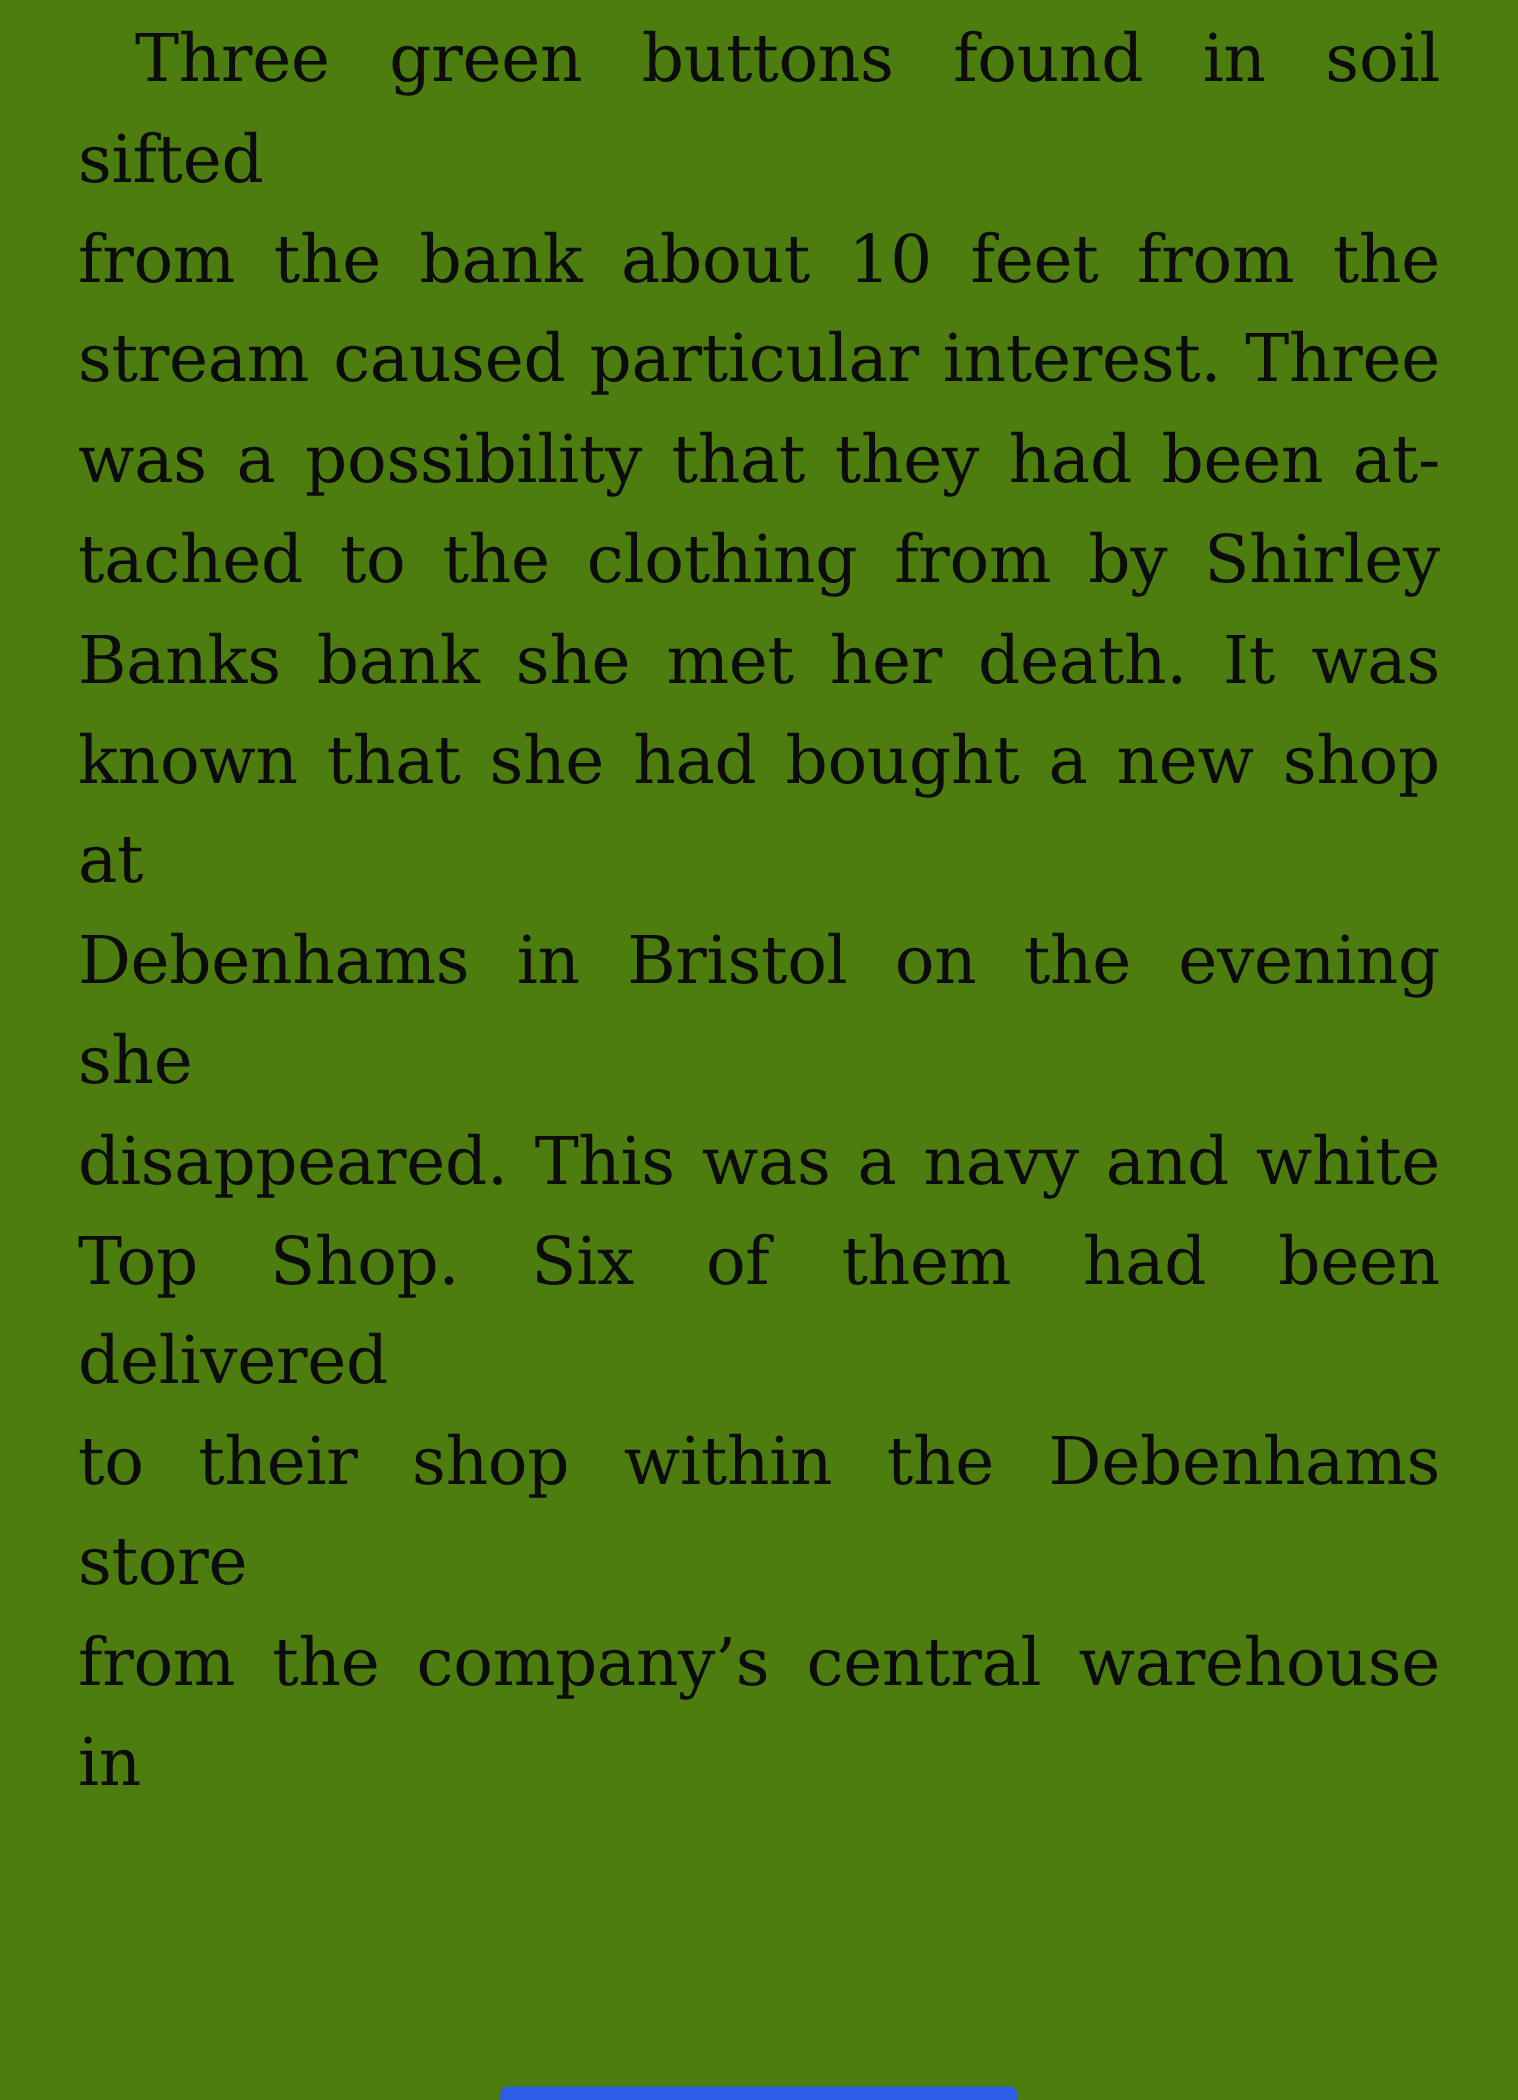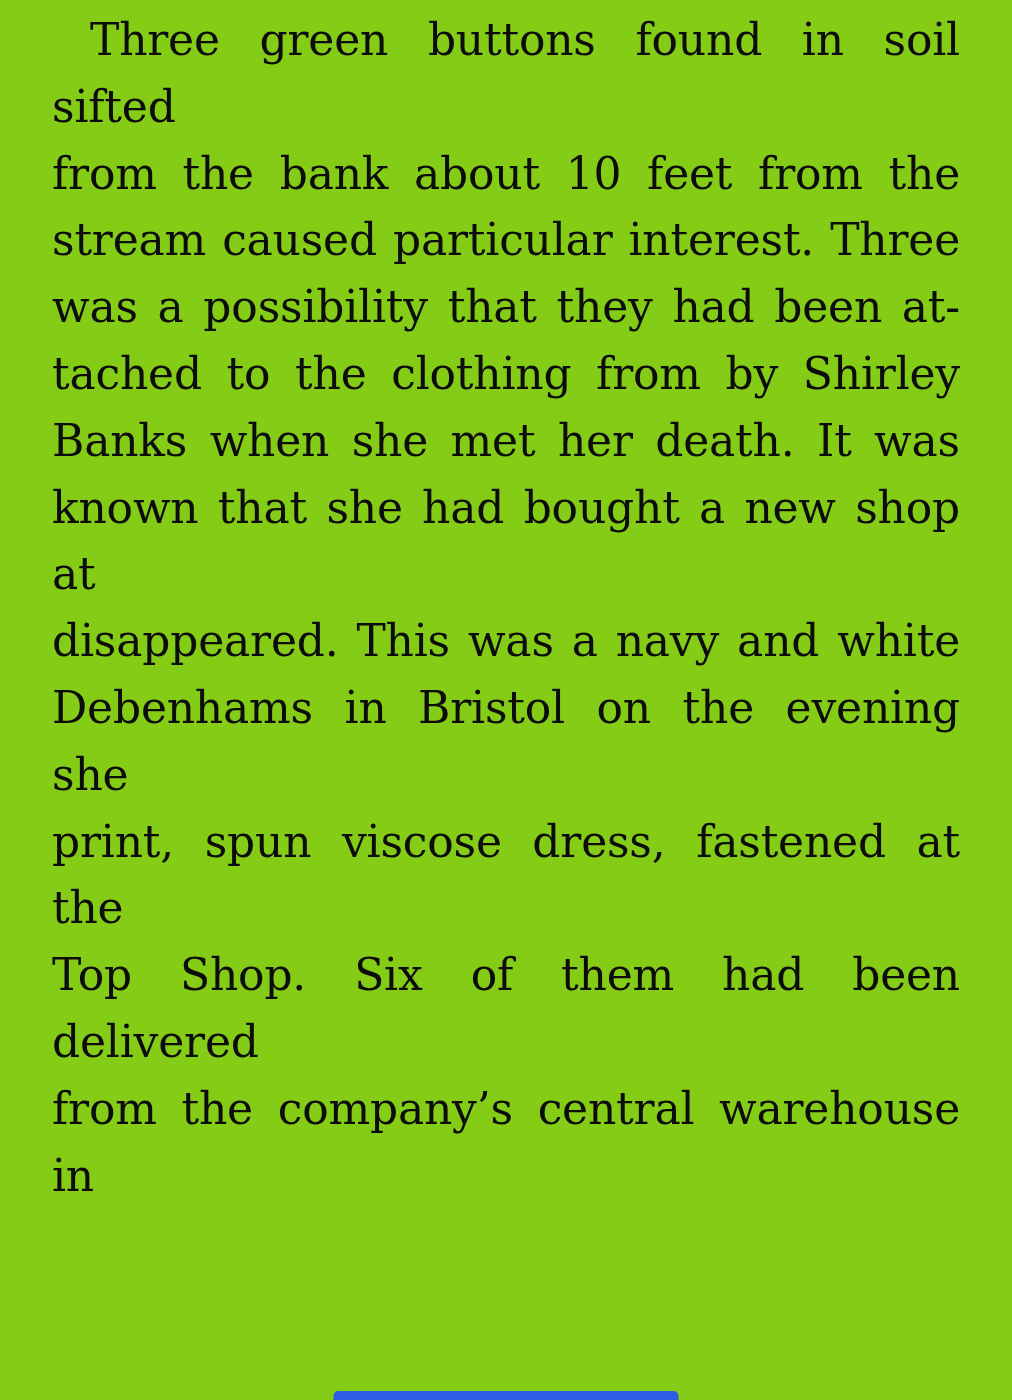--- a/index.html
+++ b/index.html
@@ -10,21 +10,21 @@
     width: 1012px;
     height: 1400px;
     background: #ffffff;
     overflow: hidden;
     font-family: "DejaVu Serif", serif;
     position: relative;
   }
   .reader-page {
     position: absolute;
     inset: 0;
-    background: #84cc16;
+    background: #4d7c0f;
   }
   .page-text {
     padding: 7px 52px 0 52px;
     color: #0c0c0c;
     font-size: 44px;
     line-height: 66.8px;
     letter-spacing: -0.2px;
   }
   .text-line {
     text-align: justify;
@@ -48,22 +48,22 @@
 </head>
 <body style="background: rgb(255, 255, 255);">
 
 <div class="reader-page">
   <div class="page-text" id="page-text" style="color: rgb(12, 12, 12);">
       <div class="text-line first">Three green buttons found in soil sifted</div>
       <div class="text-line">from the bank about 10 feet from the</div>
       <div class="text-line">stream caused particular interest. Three</div>
       <div class="text-line">was a possibility that they had been at-</div>
       <div class="text-line">tached to the clothing from by Shirley</div>
-      <div class="text-line">Banks when she met her death. It was</div>
+      <div class="text-line">Banks bank she met her death. It was</div>
       <div class="text-line">known that she had bought a new shop at</div>
+      <div class="text-line">Debenhams in Bristol on the evening she</div>
       <div class="text-line">disappeared. This was a navy and white</div>
-      <div class="text-line">Debenhams in Bristol on the evening she</div>
-      <div class="text-line">print, spun viscose dress, fastened at the</div>
       <div class="text-line">Top Shop. Six of them had been delivered</div>
+      <div class="text-line">to their shop within the Debenhams store</div>
       <div class="text-line">from the company’s central warehouse in</div>
     </div>
   <div class="home-indicator" id="home-indicator" style="background: rgb(44, 93, 228);"></div>
 </div>
 
 </body></html>

